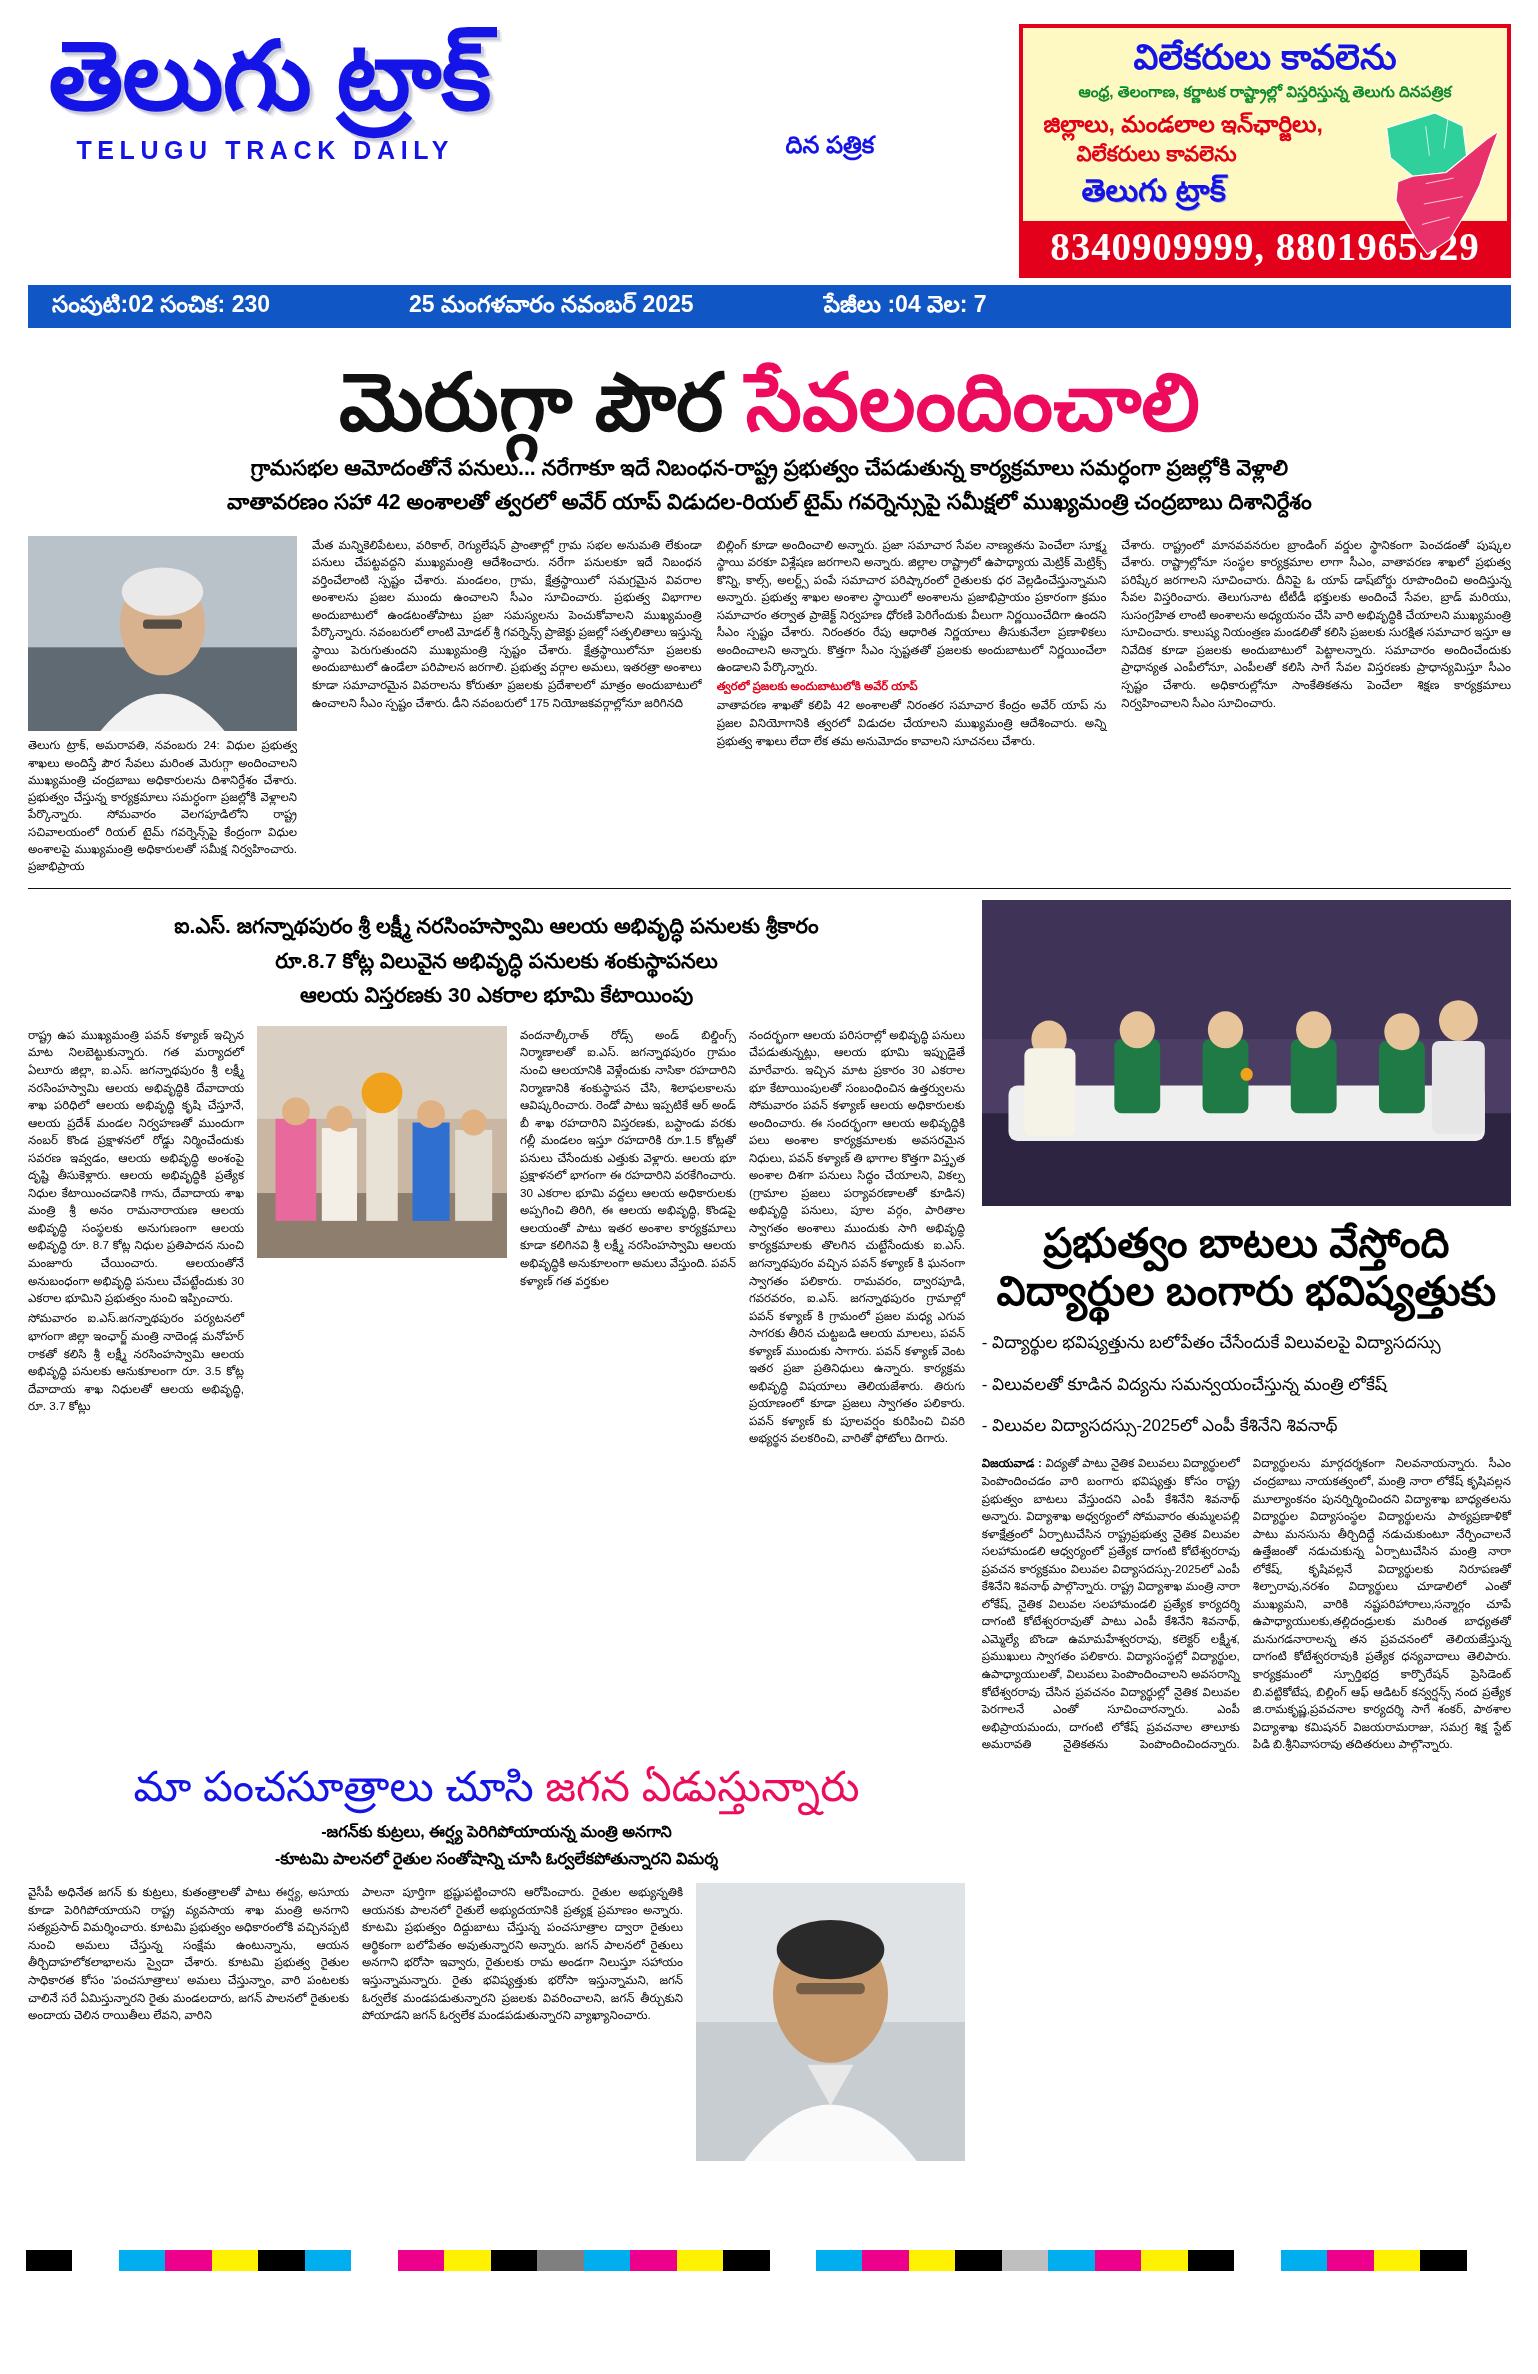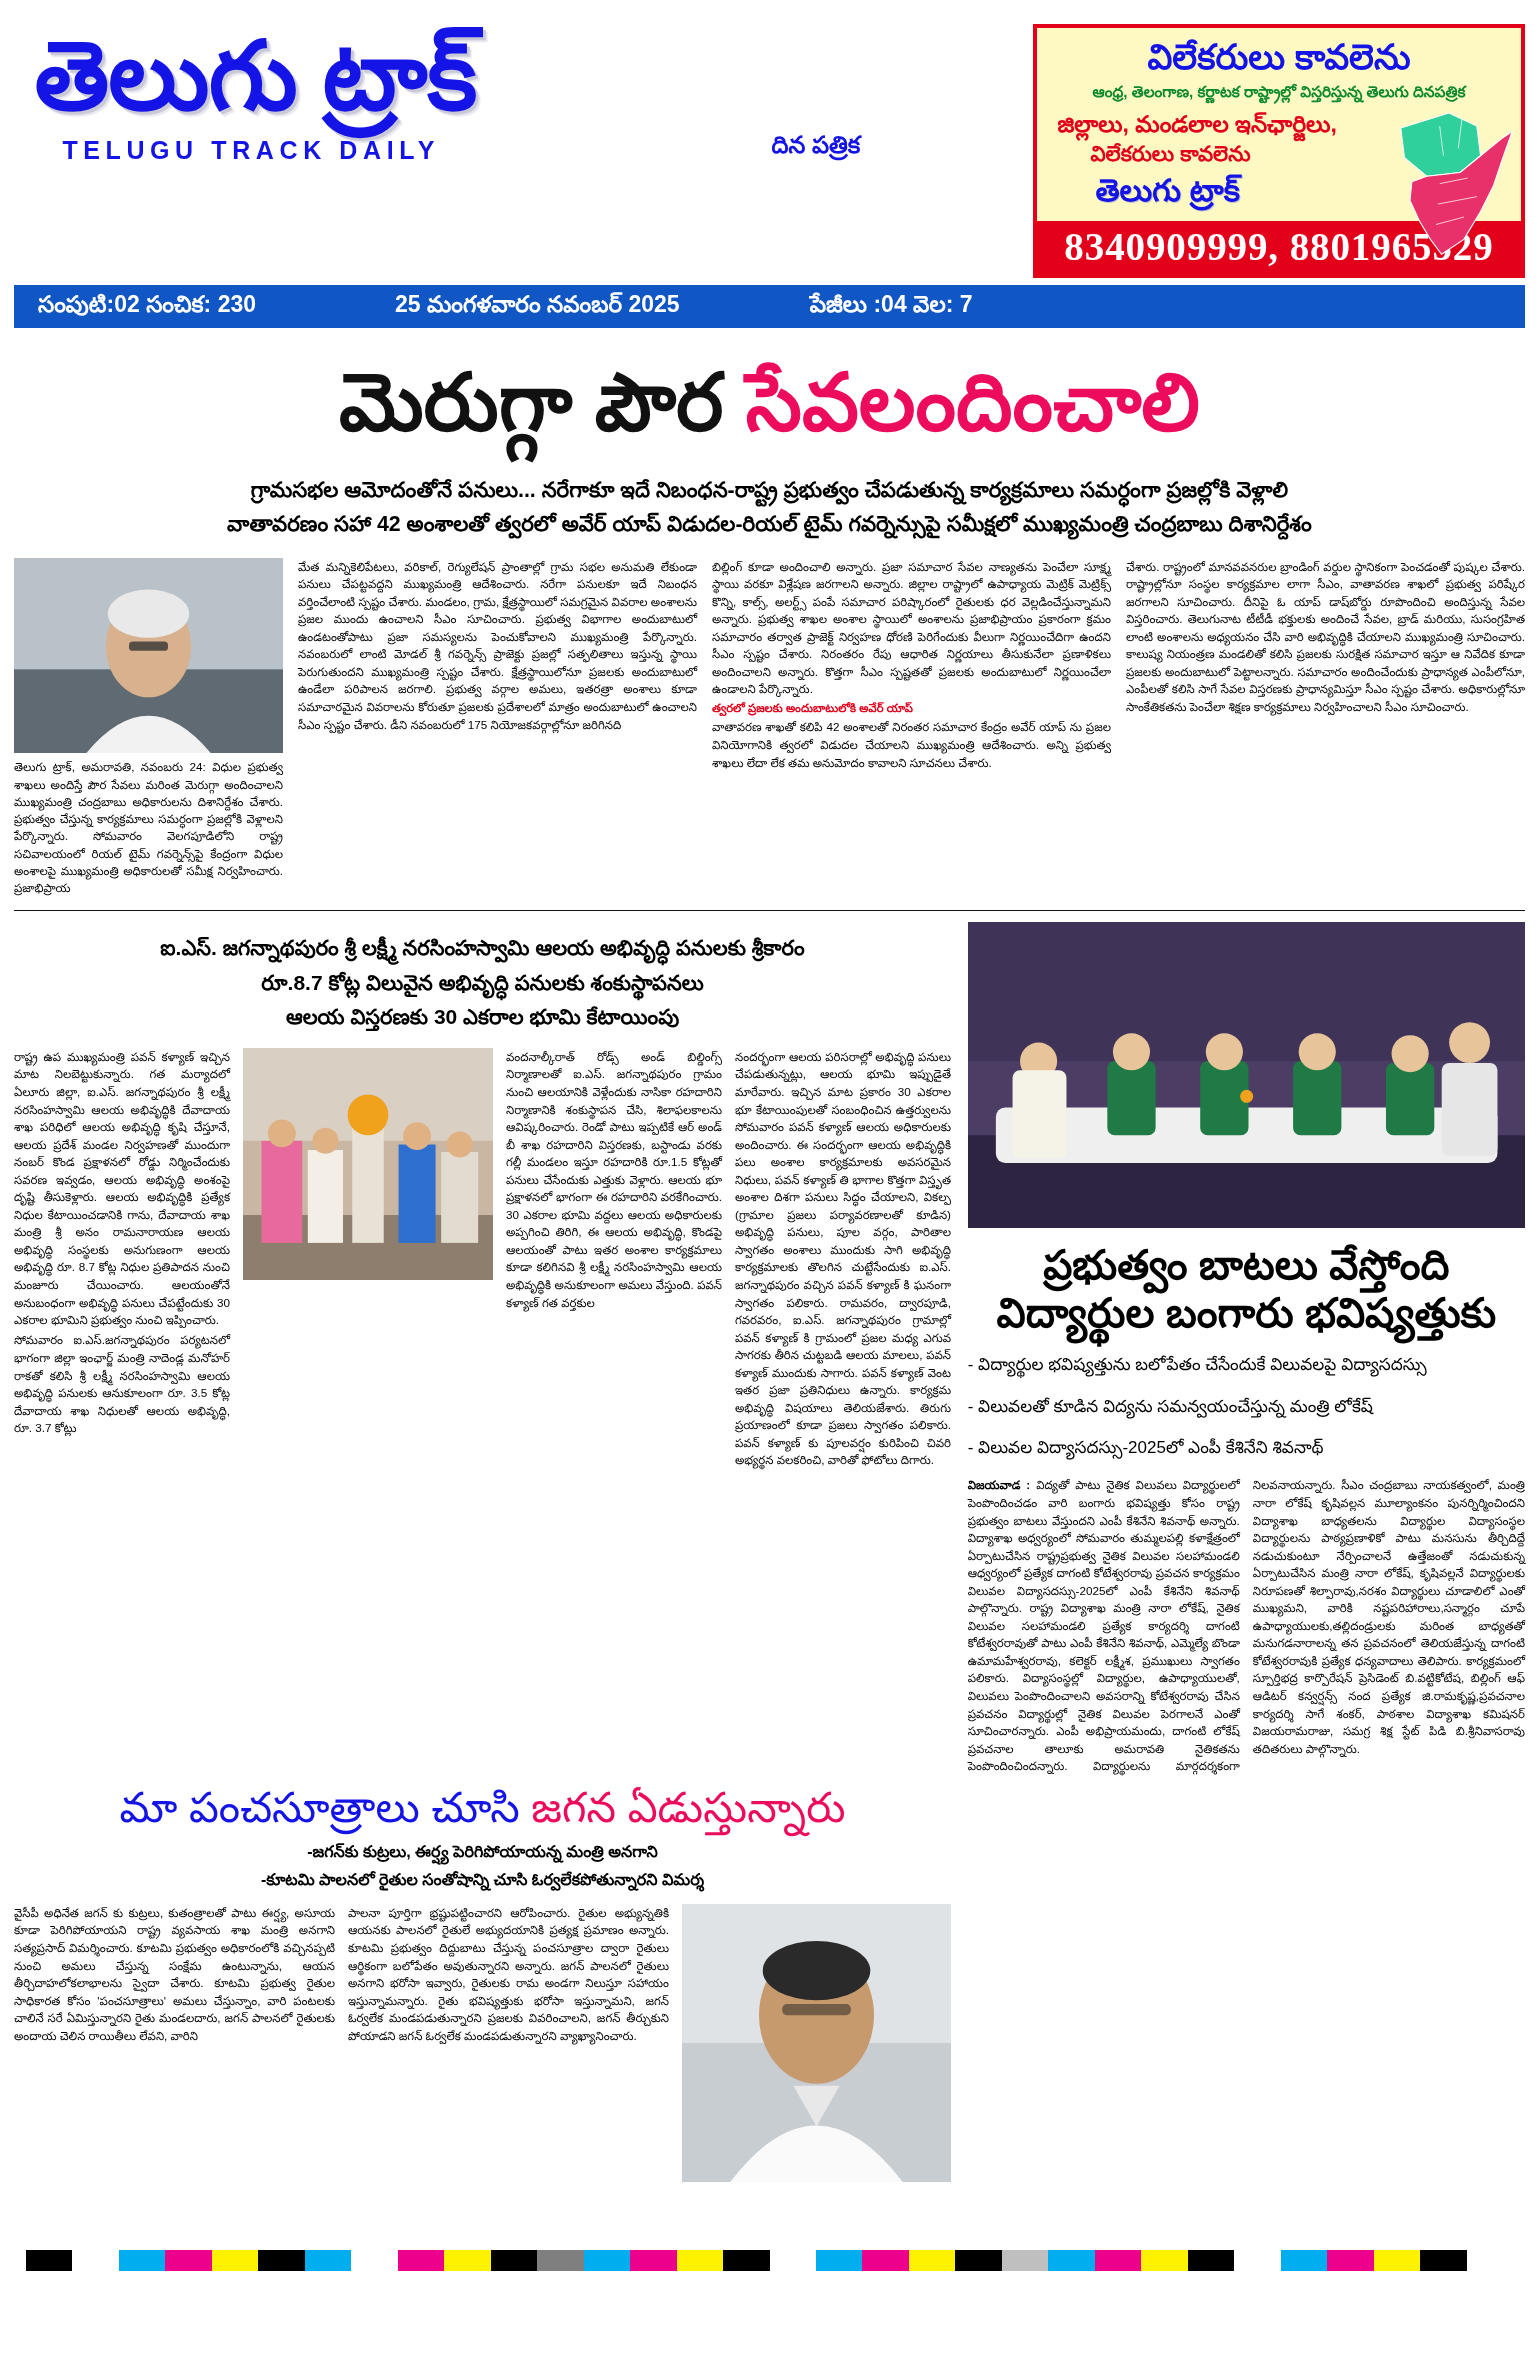--- a/index.html
+++ b/index.html
@@ -4,21 +4,21 @@
 <style>
   * { margin:0; padding:0; box-sizing:border-box; }
   html,body { background:#fff; }
   body {
     width:1539px; height:2375px;
     font-family:"Liberation Sans", sans-serif;
     color:#000;
     position:relative;
     overflow:hidden;
   }
-  .page { width:1539px; height:2291px; position:relative; padding:0 14px; }
+  .page { width:1539px; height:2291px; position:relative; padding:0 28px; }
 
   
   .masthead { display:flex; align-items:flex-start; justify-content:space-between; padding-top:24px; height:278px; }
   .mast-left { position:relative; width:965px; padding-left:20.4px; }
   .mast-title {
     font-size:96px; line-height:1.08; font-weight:bold; color:#1414E6;
     letter-spacing:-0.9px; white-space:nowrap;
     text-shadow:2.8px 2.8px 0 #c9c9d8, 4.6px 4.6px 0.9px #e8e8ef;
   }
   .mast-sub-row { display:flex; align-items:flex-end; justify-content:space-between; width:872px; margin-top:3.7px; }
@@ -39,21 +39,21 @@
   
   .blue-bar { background:#1056C4; color:#fff; height:43px; display:flex; align-items:center; font-size:23px; font-weight:bold; margin-top:7.4px; }
   .bb-a { padding-left:24px; }
   .bb-b { margin-left:139px; }
   .bb-c { margin-left:130px; }
 
   
   .lead-head { text-align:center; margin-top:32px; font-size:80px; font-weight:bold; line-height:1.08; white-space:nowrap; }
   .lead-head .blk { color:#111; }
   .lead-head .mag { color:#EC0B5C; }
-  .lead-sub { text-align:center; font-size:21.3px; font-weight:bold; line-height:1.6; margin-top:26px; }
+  .lead-sub { text-align:center; font-size:21.3px; font-weight:bold; line-height:1.6; margin-top:4px; }
 
   
   .story1 { display:grid; grid-template-columns:269px 1fr 1fr 1fr; gap:15px; margin-top:16.7px; }
   .photo { background:#6e6e6e; position:relative; overflow:hidden; }
   .p1 { height:195px; margin-bottom:5.6px; }
   .cap { font-size:11.7px; line-height:1.48; text-align:justify; }
   .col-txt { font-size:11.7px; line-height:1.5; text-align:justify; column-gap:13px; hyphens:auto; }
   .col-txt p { margin-bottom:2.8px; text-align:justify; }
   .hl-red-line { display:block; color:#E3001B; font-weight:bold; font-size:11.5px; line-height:1.45; margin:1.9px 0; }
 

